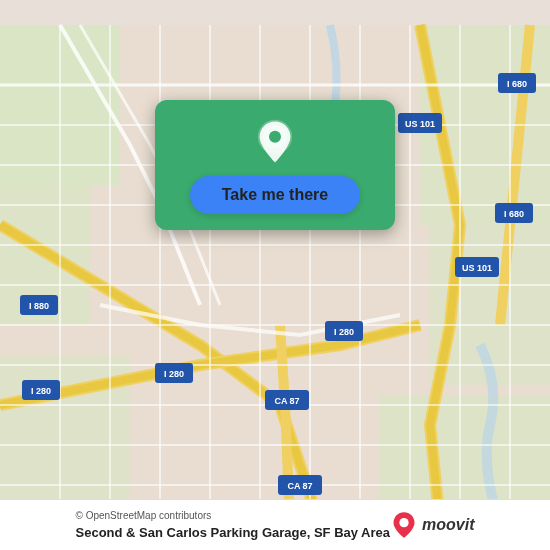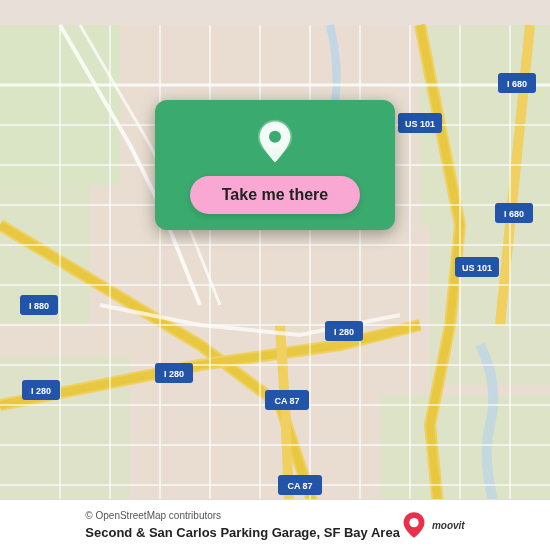--- a/index.html
+++ b/index.html
@@ -43,21 +43,21 @@
       z-index: 10;
     }
 
     #pin-icon {
       width: 48px;
       height: 48px;
       margin-bottom: 10px;
     }
 
     #take-me-there-btn {
-      background: #f9a8d4;
+      background: #3b82f6;
       color: #222;
       border: none;
       border-radius: 24px;
       padding: 10px 32px;
       font-size: 16px;
       font-weight: 600;
       cursor: pointer;
       white-space: nowrap;
       box-shadow: 0 2px 6px rgba(0,0,0,0.15);
     }
@@ -100,21 +100,21 @@
       align-items: center;
       gap: 4px;
     }
 
     #moovit-pin {
       width: 28px;
       height: 28px;
     }
 
     #moovit-text {
-      font-size: 10px;
+      font-size: 16px;
       font-weight: 700;
       color: #333;
       font-style: italic;
     }
   </style>
 </head>
 <body>
 
 <div id="map-container">
 

